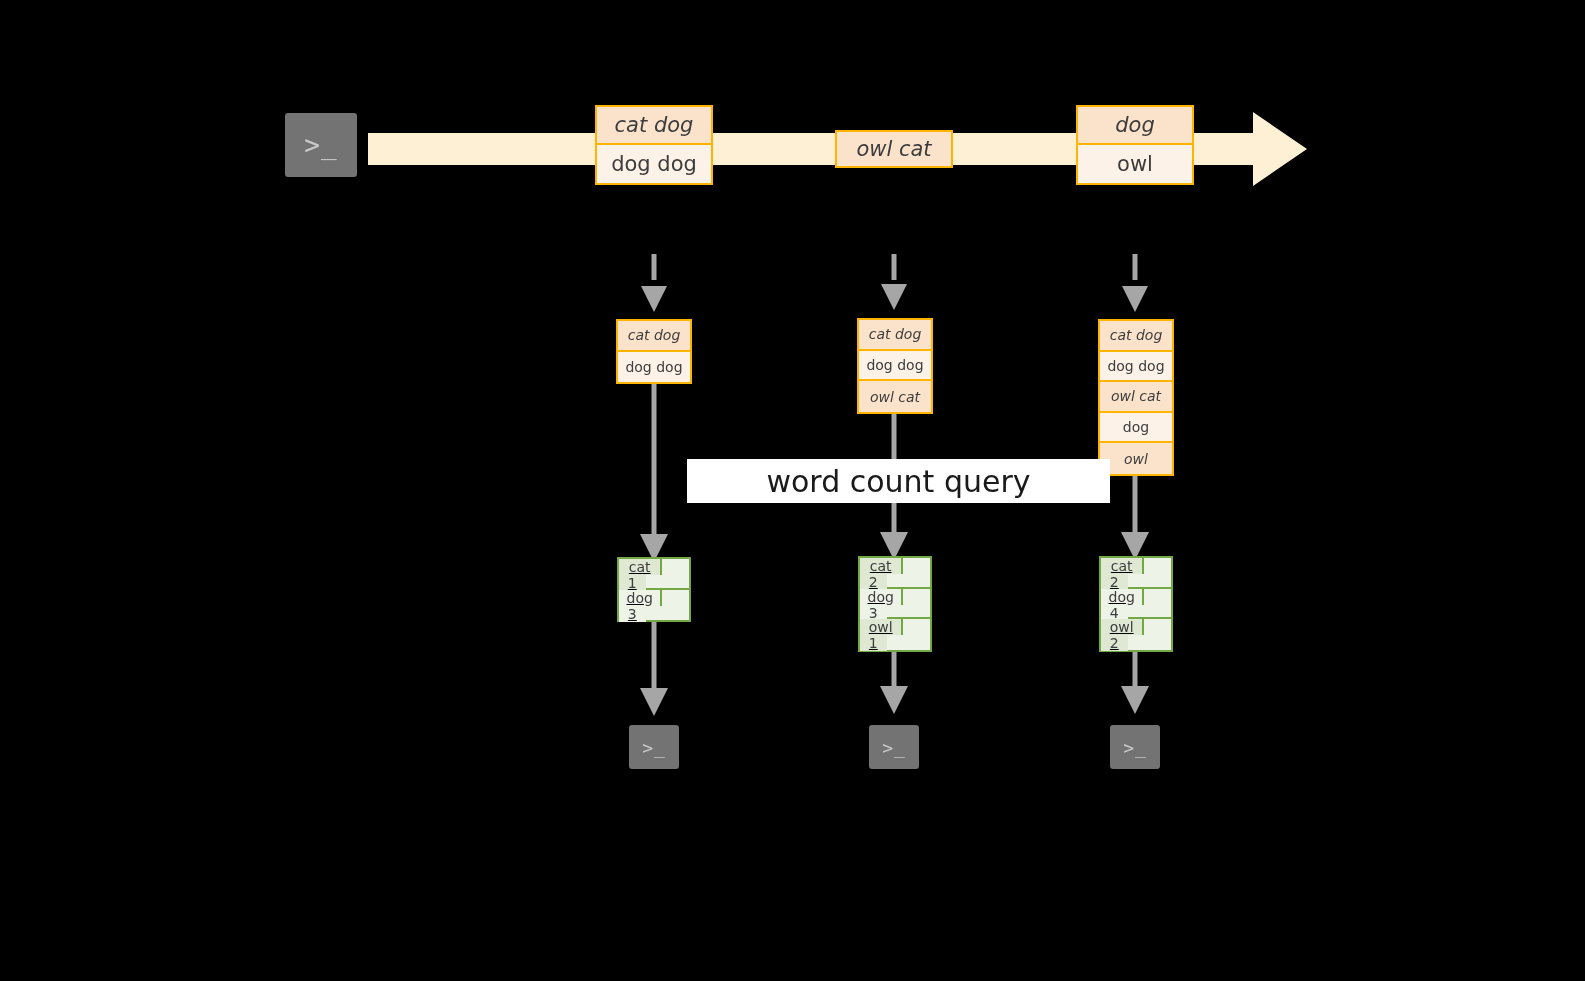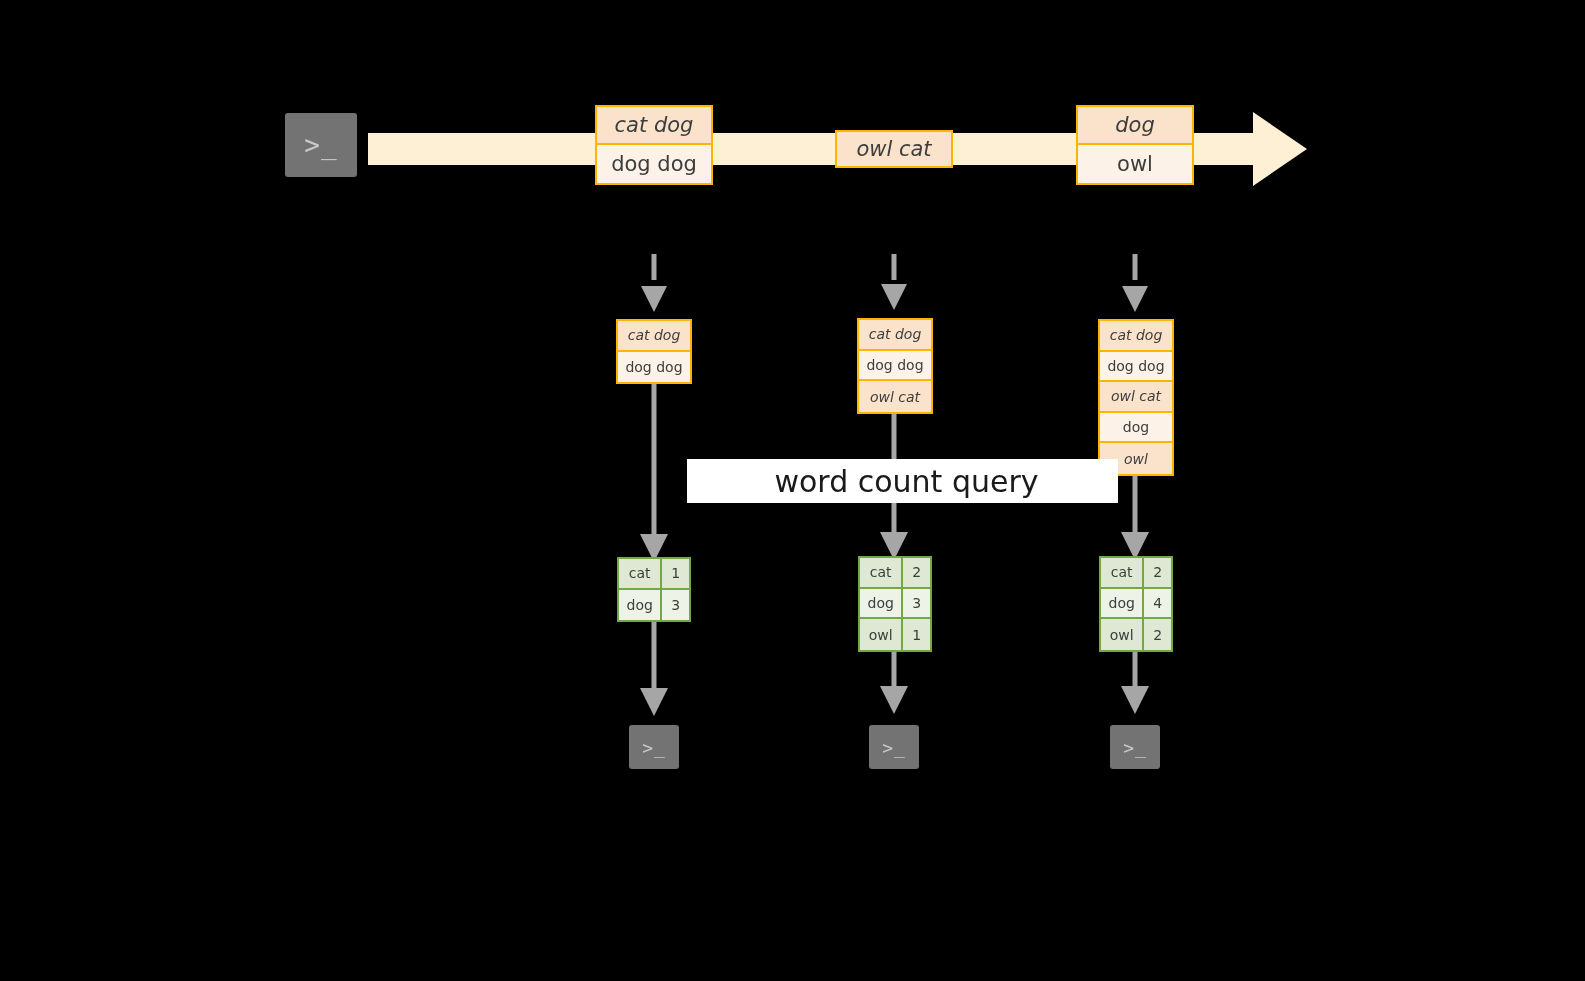--- a/index.html
+++ b/index.html
@@ -85,23 +85,24 @@
   .restable {
     position: absolute;
     box-sizing: border-box;
     border: 2px solid #73a844;
     display: flex;
     flex-direction: column;
     background: #eef3e8;
   }
   .restable .row {
     display: flex;
-    flex-direction: row;
+    flex-direction: column;
     border-bottom: 2px solid #73a844;
     box-sizing: border-box;
+    text-decoration: underline;
   }
   .restable .row:last-child { border-bottom: none; }
   .restable .row .k,
   .restable .row .v {
     box-sizing: border-box;
     display: flex;
     align-items: center;
     justify-content: center;
     color: #3d3d3d;
     white-space: nowrap;
@@ -114,21 +115,20 @@
 
   
   .banner {
     position: absolute;
     background: #ffffff;
     display: flex;
     align-items: center;
     justify-content: center;
     color: #1a1a1a;
     white-space: nowrap;
-    padding-left: 8px;
   }
 </style>
 </head>
 <body>
 
 <div id="stage">
 
   <svg class="layer" viewBox="0 0 1585 981">
 
     <g>

